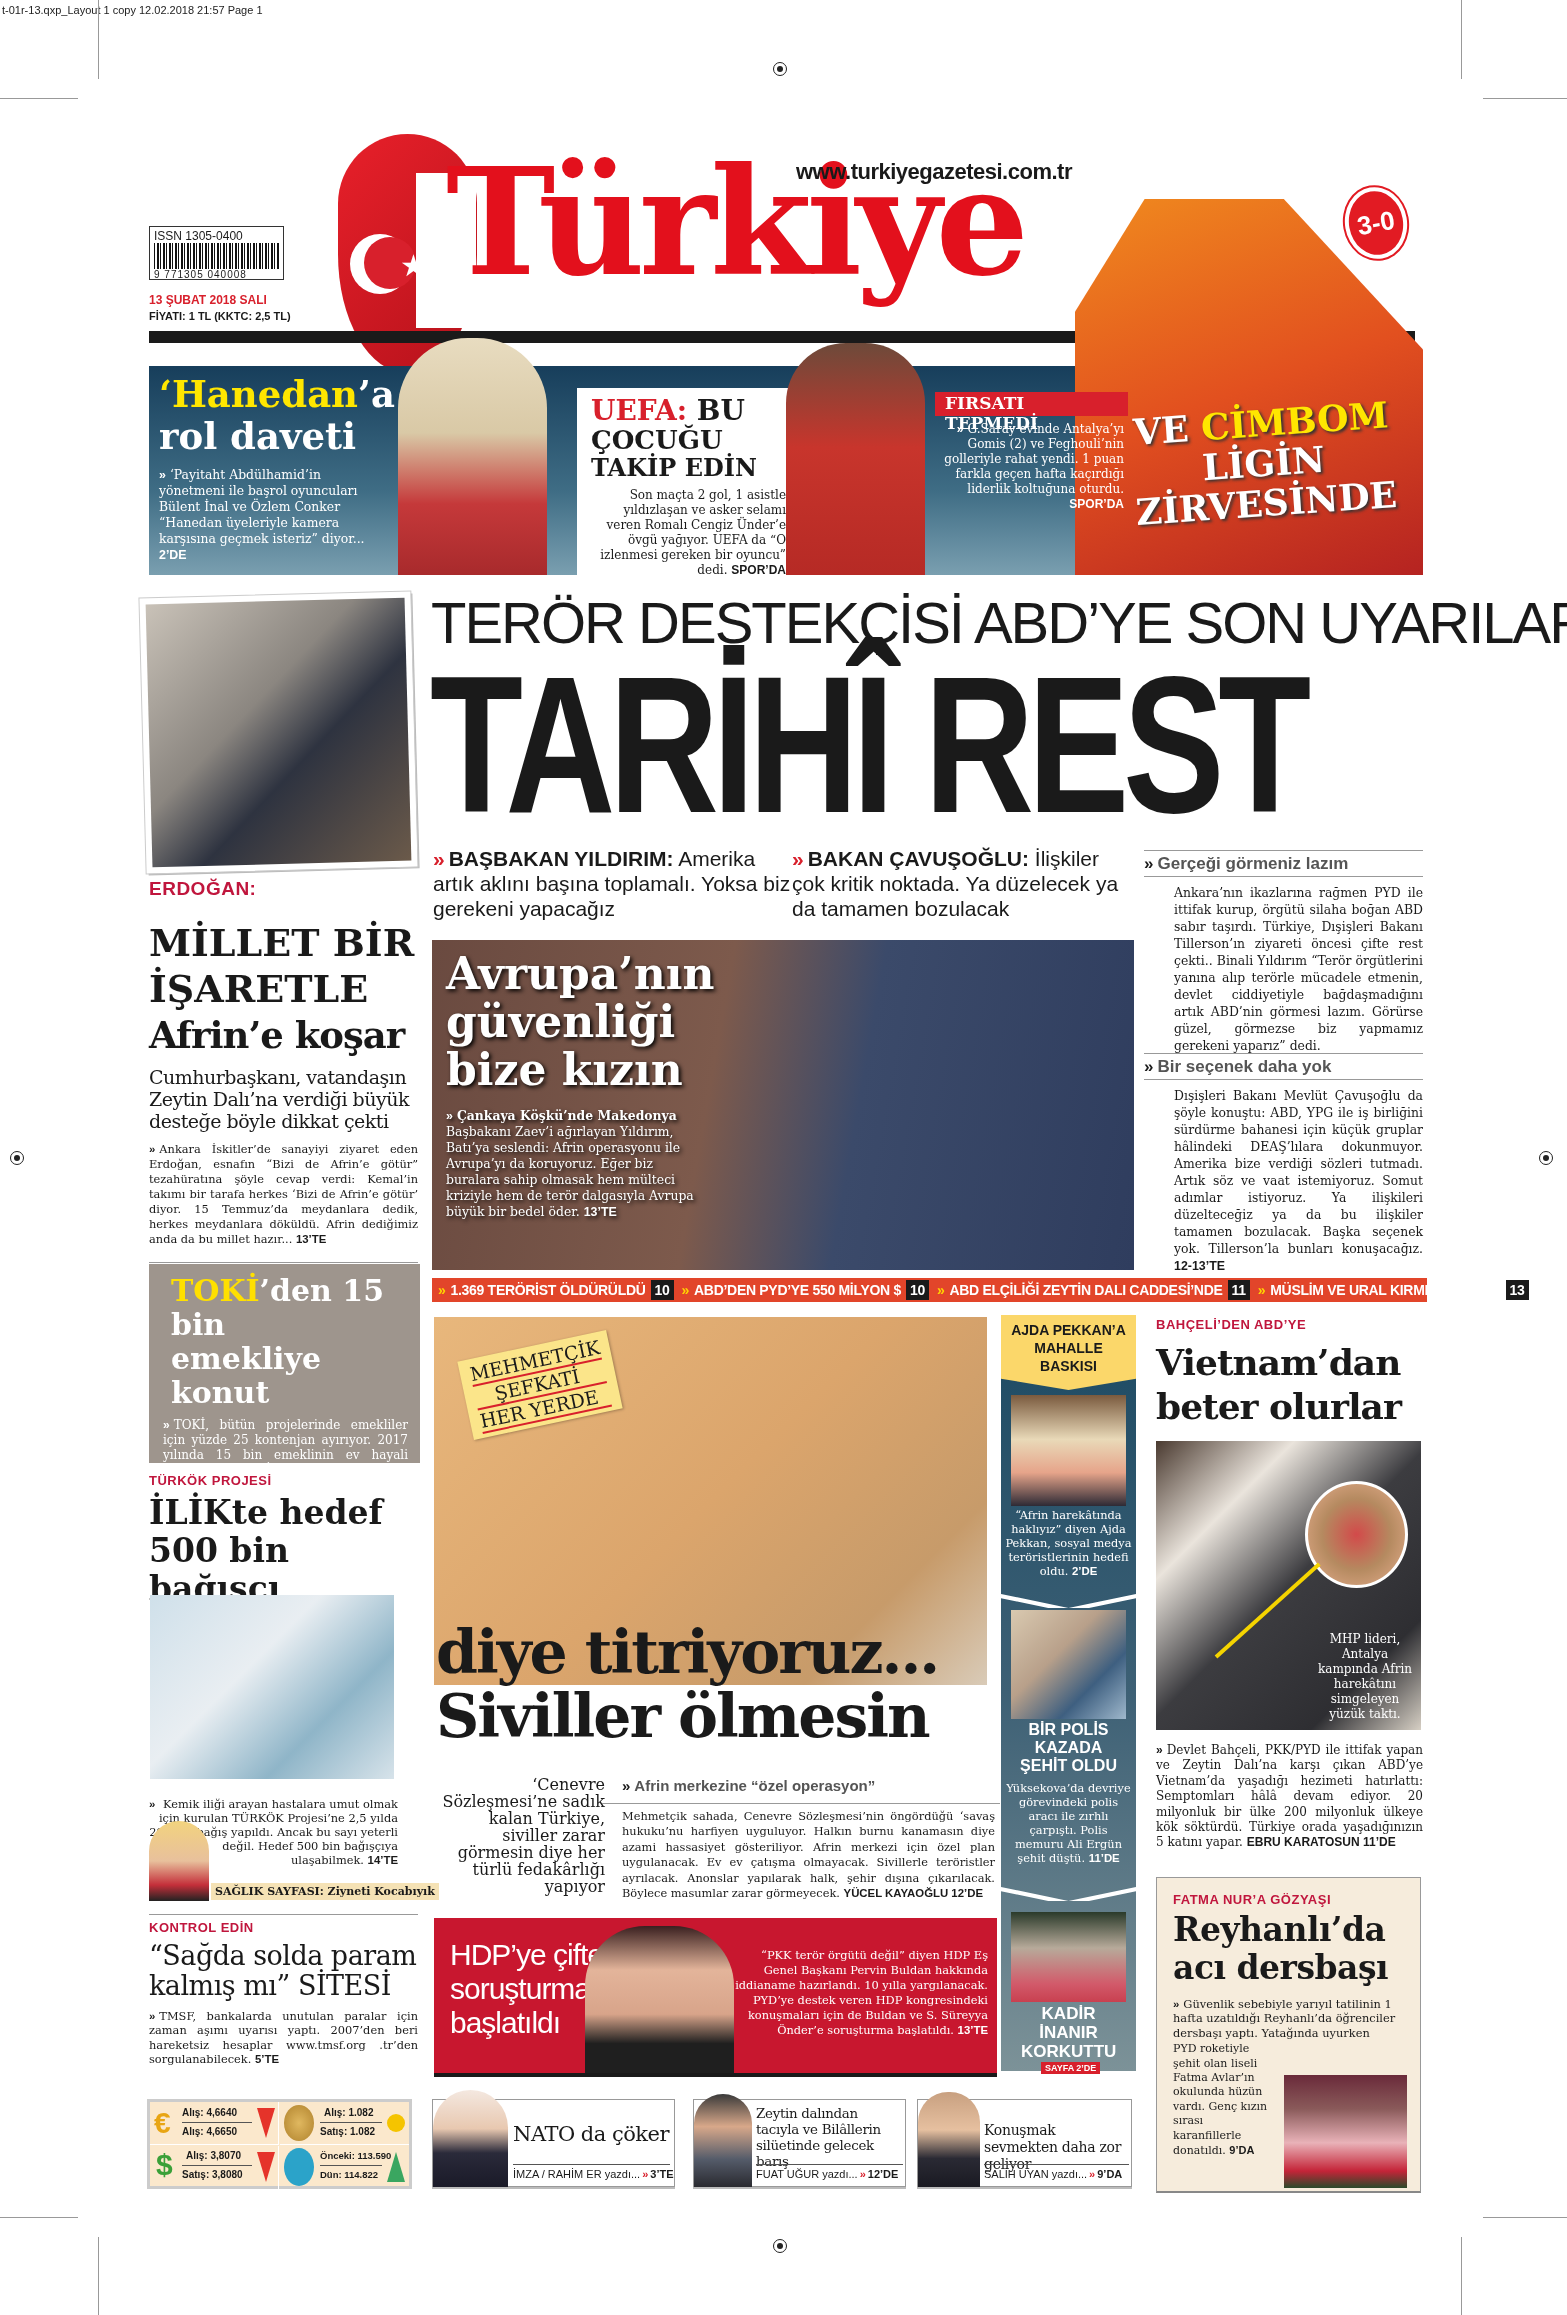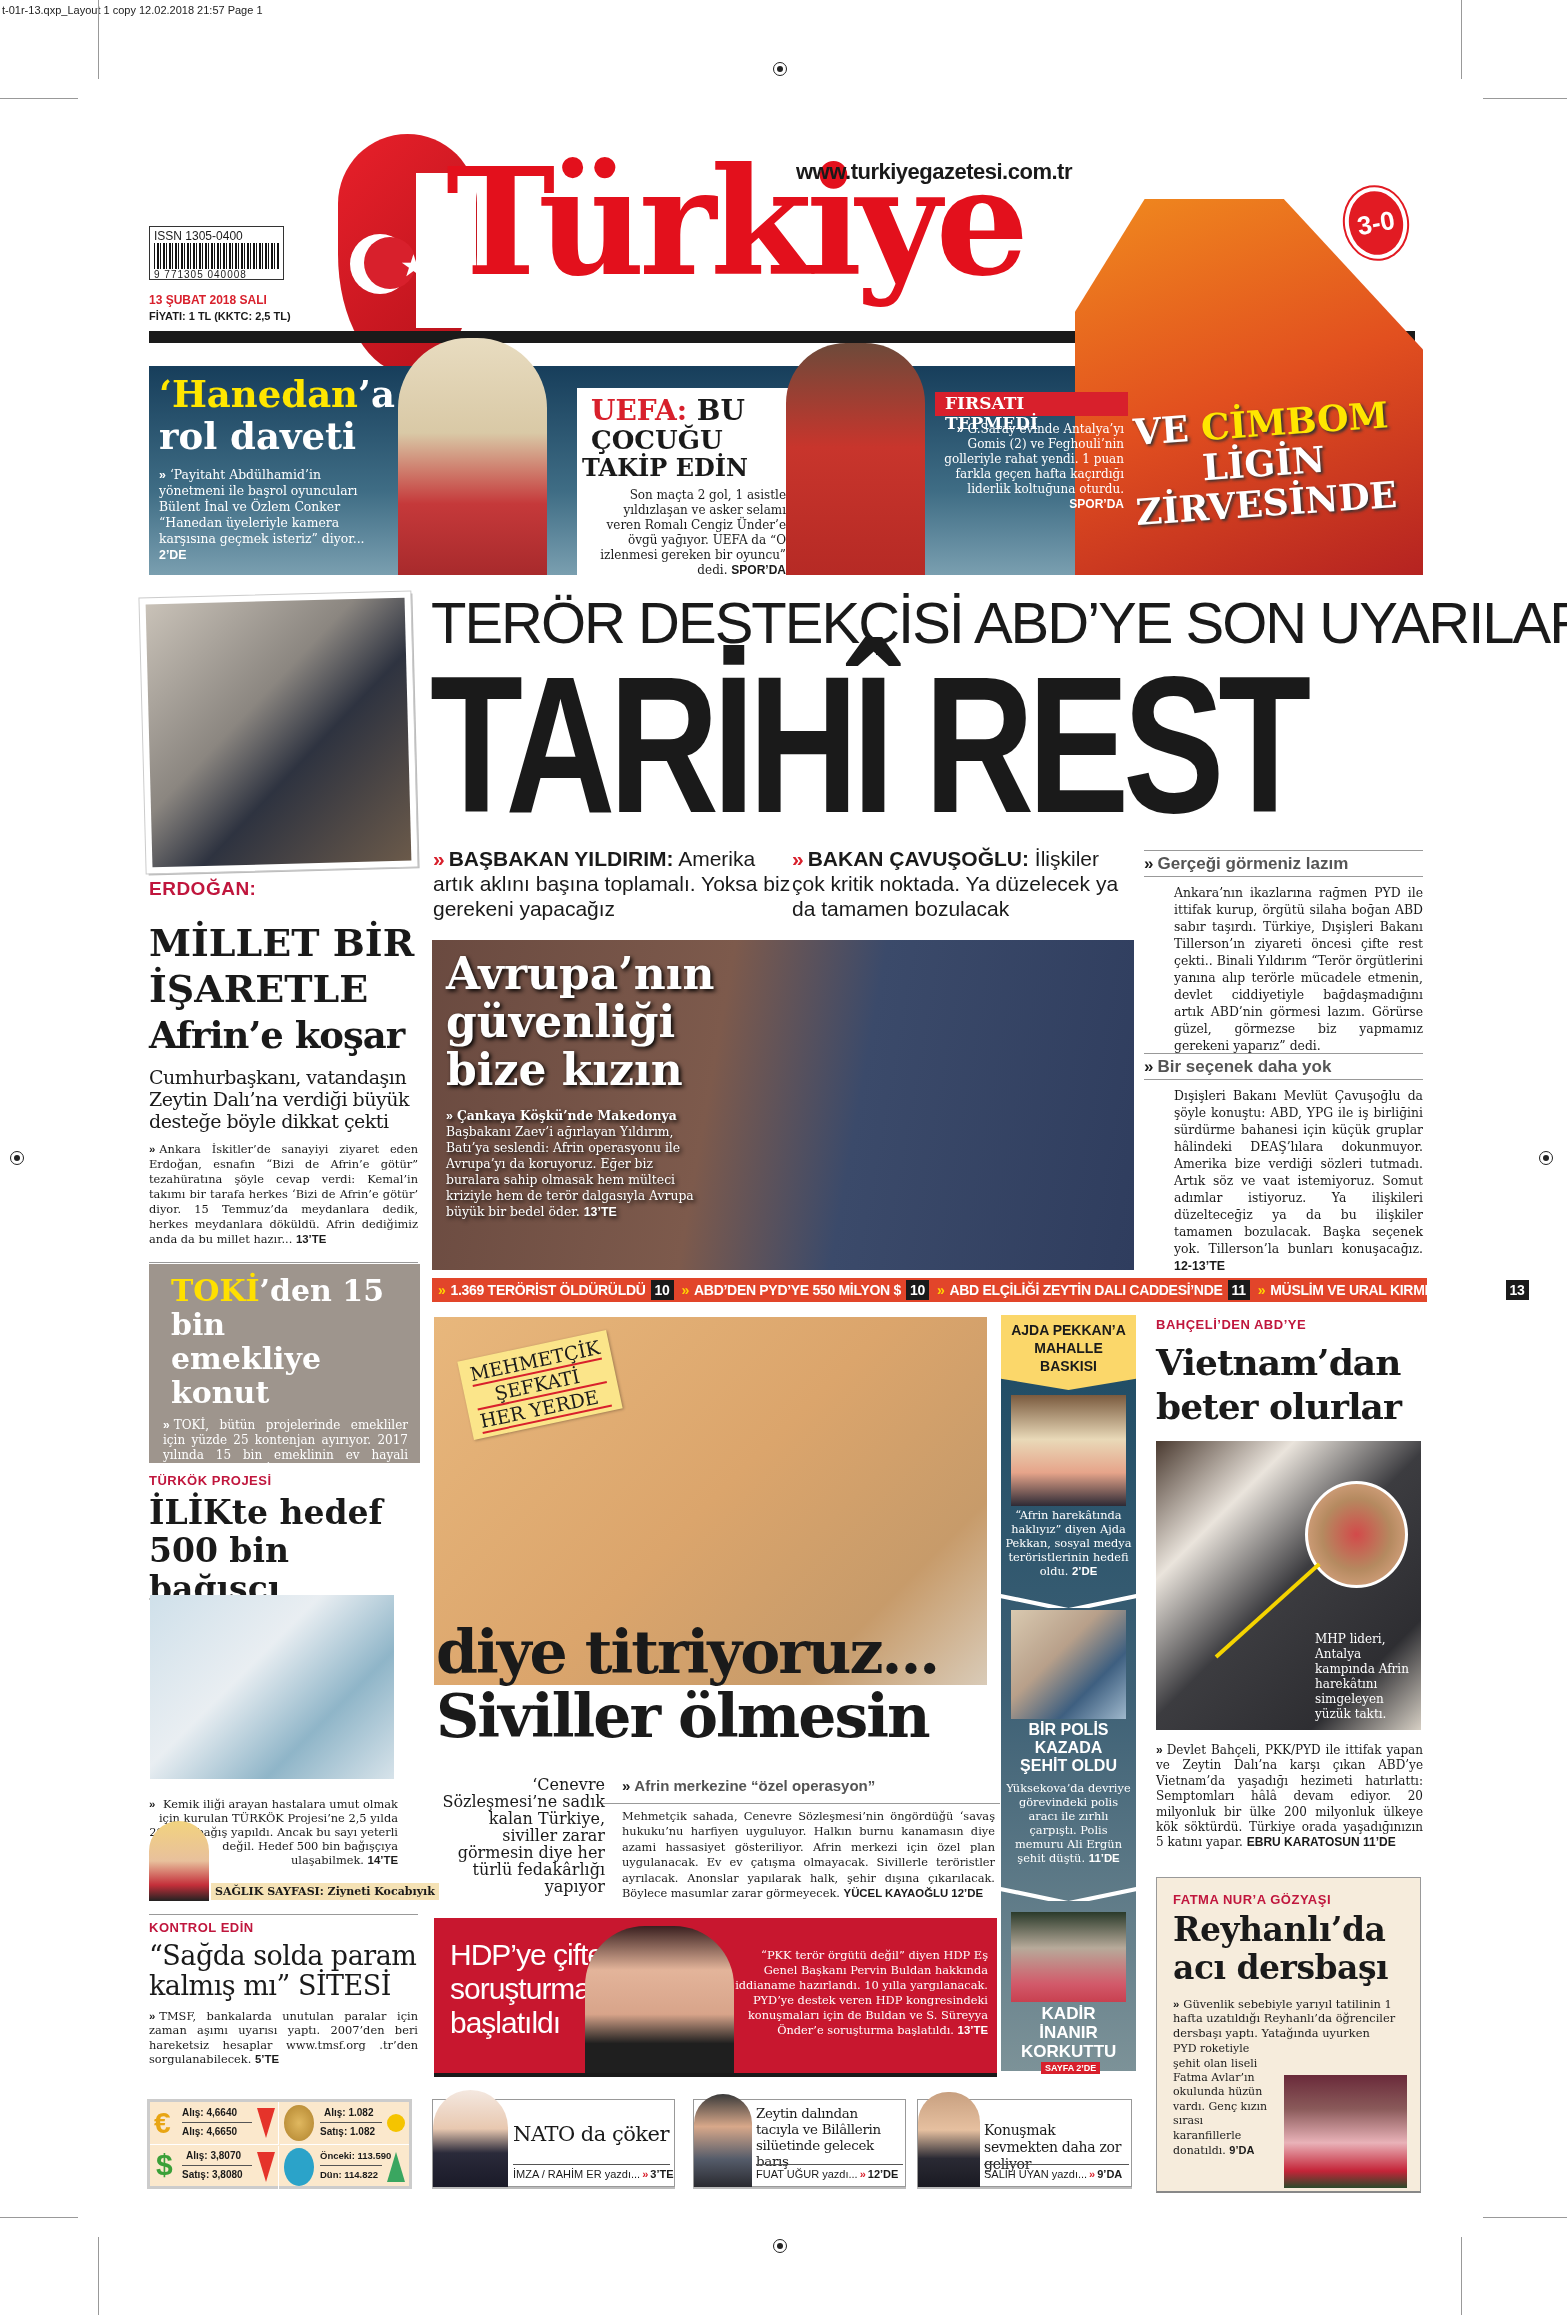--- a/index.html
+++ b/index.html
@@ -76,21 +76,21 @@
 <div class="promo"></div>
 <div class="abs" style="left:398px;top:338px;width:149px;height:237px;border-radius:70px 70px 0 0;background:linear-gradient(180deg,#e8dcc0 0%,#d9c9a6 40%,#c5393a 70%,#a82a2c 100%)"></div>
 <div class="abs" style="left:159px;top:373px;width:229px">
   <div class="serif" style="font-size:37px;font-weight:900;line-height:42px;color:#fff"><span style="color:#ffe600">‘Hanedan</span><span>’a</span></div>
   <div class="serif" style="font-size:37px;font-weight:900;line-height:42px;color:#fff">rol daveti</div>
   <div class="serif" style="color:#fff;font-size:12.4px;line-height:16px;margin-top:10px"><span class="quote white">»</span><span>‘Payitaht Abdülhamid’in yönetmeni ile başrol oyuncuları Bülent İnal ve Özlem Conker “Hanedan üyeleriyle kamera karşısına geçmek isteriz” diyor...</span> <b class="ref">2’DE</b></div>
 </div>
 <div class="abs" style="left:577px;top:388px;width:219px;height:187px;background:#fff">
   <div class="serif" style="padding:8px 0 0 14px;font-size:28px;font-weight:900;line-height:30px"><span style="color:#d8202c">UEFA:</span> <span>BU</span></div>
   <div class="serif" style="padding-left:14px;font-size:26px;font-weight:900;line-height:28px">ÇOCUĞU</div>
-  <div class="serif" style="padding-left:5px;font-size:24px;font-weight:900;line-height:28px">TAKİP EDİN</div>
+  <div class="serif" style="padding-left:14px;font-size:24px;font-weight:900;line-height:28px">TAKİP EDİN</div>
   <div class="serif" style="font-size:12px;line-height:15px;text-align:right;padding:6px 10px 0 14px"><span>Son maçta 2 gol, 1 asistle yıldızlaşan ve asker selamı veren Romalı Cengiz Ünder’e övgü yağıyor. UEFA da “O izlenmesi gereken bir oyuncu” dedi.</span> <b class="ref">SPOR’DA</b></div>
 </div>
 <div class="abs" style="left:786px;top:343px;width:139px;height:232px;background:linear-gradient(180deg,#6d4a3a 0%,#c8352c 45%,#b62a25 100%);border-radius:60px 60px 0 0"></div>
 <div class="abs" style="left:1075px;top:199px;width:348px;height:376px;background:linear-gradient(160deg,#f08a1e 0%,#e2501f 50%,#b52321 100%);clip-path:polygon(20% 0,60% 0,100% 40%,100% 100%,0 100%,0 30%)"></div>
 <div class="abs" style="left:935px;top:392px;width:193px;height:24px;background:#d8202c;color:#fff;font-size:17px;font-weight:900;padding:1px 10px">FIRSATI TEPMEDİ</div>
 <div class="abs serif" style="left:930px;top:422px;width:194px;color:#fff;font-size:12px;line-height:15px;text-align:right"><span class="quote white">»</span><span>G.Saray evinde Antalya’yı Gomis (2) ve Feghouli’nin golleriyle rahat yendi. 1 puan farkla geçen hafta kaçırdığı liderlik koltuğuna oturdu.</span> <b class="ref">SPOR’DA</b></div>
 <div class="abs" style="left:1114px;top:403px;width:299px;transform:rotate(-4deg);text-align:center;text-shadow:2px 2px 3px #333">
   <div class="serif" style="font-size:36px;font-weight:900;line-height:40px;color:#fff"><span>VE</span> <span style="color:#ffe600">CİMBOM</span></div>
   <div class="serif" style="font-size:36px;font-weight:900;line-height:40px;color:#fff">LİGİN</div>
   <div class="serif" style="font-size:36px;font-weight:900;line-height:40px;color:#fff">ZİRVESİNDE</div>
@@ -250,21 +250,21 @@
 <div class="abs sans" style="left:1041px;top:2062px;background:#d8202c;color:#fff;font-size:9px;font-weight:700;padding:1px 4px">SAYFA 2’DE</div>
 
 <div class="abs" style="left:1156px;top:1317px;width:269px">
   <div class="slug" style="font-size:13px">BAHÇELİ’DEN ABD’YE</div>
   <div class="serif" style="font-size:36px;font-weight:900;line-height:44px;margin-top:8px;letter-spacing:-1px">Vietnam’dan</div>
   <div class="serif" style="font-size:36px;font-weight:900;line-height:44px;letter-spacing:-1px">beter olurlar</div>
 </div>
 <div class="abs" style="left:1156px;top:1441px;width:265px;height:289px;background:linear-gradient(135deg,#4a3a30 0%,#eae4dc 25%,#3c3c40 50%,#2e2e32 80%,#d6cfc4 100%)">
   <div class="abs" style="left:149px;top:40px;width:103px;height:107px;border-radius:50%;border:3px solid #fff;background:radial-gradient(#d24a4a,#b58a60 50%,#e8b090)"></div>
   <div class="abs" style="left:60px;top:214px;width:139px;height:4px;background:#f5d400;transform:rotate(-42deg);transform-origin:left"></div>
-  <div class="abs serif" style="left:159px;top:191px;width:100px;color:#fff;font-size:12px;line-height:15px;text-align:left">MHP lideri, Antalya kampında Afrin harekâtını simgeleyen yüzük taktı.</div>
+  <div class="abs serif" style="left:159px;top:191px;width:100px;color:#fff;font-size:12px;line-height:15px;text-align:center">MHP lideri, Antalya kampında Afrin harekâtını simgeleyen yüzük taktı.</div>
 </div>
 <div class="abs serif body-txt" style="left:1156px;top:1743px;width:267px;font-size:12px;line-height:15.4px"><span class="quote dark">»</span><span>Devlet Bahçeli, PKK/PYD ile ittifak yapan ve Zeytin Dalı’na karşı çıkan ABD’ye Vietnam’da yaşadığı hezimeti hatırlattı: Semptomları hâlâ devam ediyor. 20 milyonluk bir ülke 200 milyonluk ülkeye kök söktürdü. Türkiye orada yaşadığınızın 5 katını yapar.</span> <b class="ref">EBRU KARATOSUN 11’DE</b></div>
 
 <div class="abs" style="left:1156px;top:1877px;width:265px;height:316px;background:#f6ecdc;border:1px solid #999;border-bottom:2px solid #888">
   <div class="slug" style="font-size:13px;padding:14px 0 0 16px">FATMA NUR’A GÖZYAŞI</div>
   <div class="serif" style="font-size:33px;font-weight:900;line-height:38px;padding-left:16px;margin-top:4px;letter-spacing:-0.5px">Reyhanlı’da</div>
   <div class="serif" style="font-size:33px;font-weight:900;line-height:38px;padding-left:16px;letter-spacing:-0.5px">acı dersbaşı</div>
   <div class="serif" style="font-size:11.4px;line-height:14.4px;padding:10px 12px 0 16px"><span class="quote dark">»</span><span>Güvenlik sebebiyle yarıyıl tatilinin 1 hafta uzatıldığı Reyhanlı’da öğrenciler dersbaşı yaptı. Yatağında uyurken</span></div>
   <div class="serif" style="font-size:11px;line-height:14.4px;padding:2px 0 0 16px;width:117px"><span>PYD roketiyle şehit olan liseli Fatma Avlar’ın okulunda hüzün vardı. Genç kızın sırası karanfillerle donatıldı.</span> <b class="ref">9’DA</b></div>
   <div class="abs" style="left:127px;top:197px;width:123px;height:113px;background:linear-gradient(180deg,#6a2a3a 0%,#8a5a5a 30%,#e9b2b8 60%,#c42438 85%,#2a4a2a 100%)"></div>

